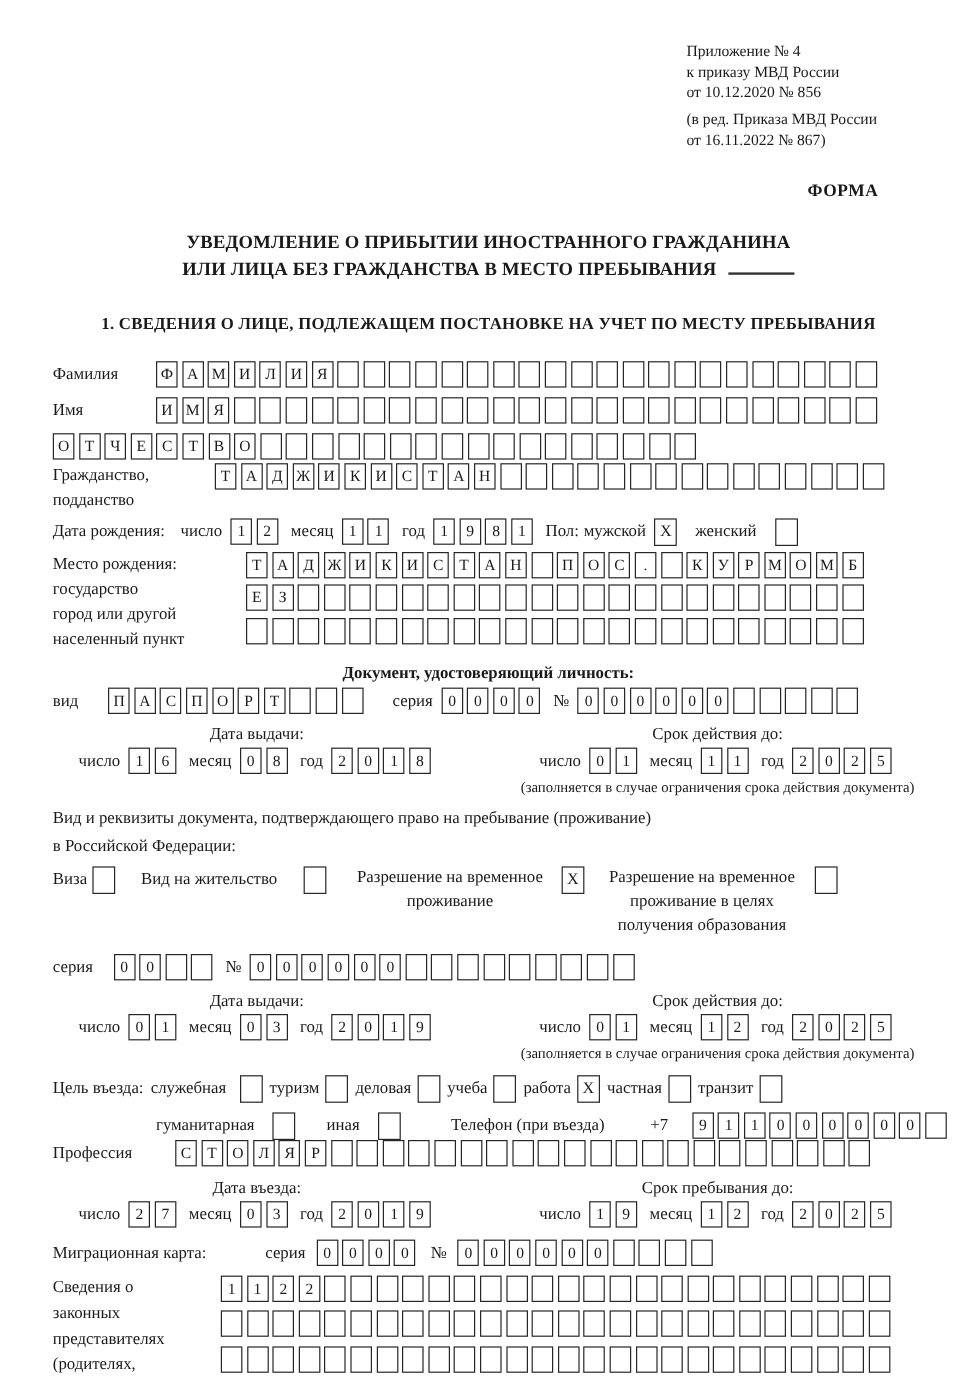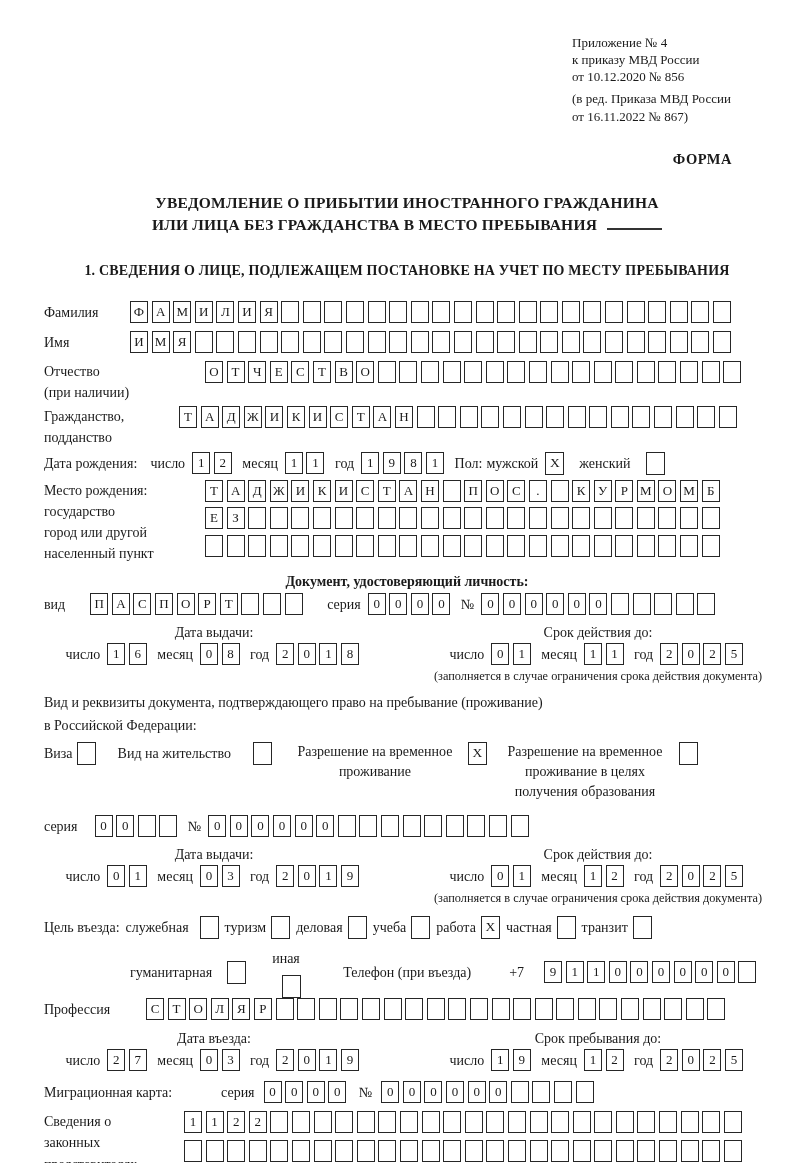--- a/index.html
+++ b/index.html
@@ -41,21 +41,21 @@
   .dg-note{font-size:12.3px;text-align:center;margin-top:3px;white-space:nowrap;}
 
   .plain{font-size:14px;line-height:1.5;margin-top:8px;}
 
   
   .res-opts{display:flex;align-items:flex-start;margin-top:6px;}
   .opt-pair{display:flex;align-items:flex-start;}
   .opt-center{text-align:center;font-size:14px;line-height:1.45;}.gap14{width:14px;}.gap22{width:22px;}
 
   .inline-fields{display:flex;align-items:center;gap:7px;}
-  .purpose-pair{display:flex;align-items:flex-start;gap:5px;}
+  .purpose-pair{display:flex;align-items:flex-end;gap:5px;}
 
   
   .reps-label{font-size:14px;line-height:21.5px;}
   .reps-rows .cells{margin-bottom:7.5px;display:flex;}
 </style>
 </head>
 <body>
 
 <div class="page">
 
@@ -137,24 +137,20 @@
         <span class="cell"></span>
         <span class="cell"></span>
         <span class="cell"></span>
         <span class="cell"></span>
         <span class="cell"></span>
         <span class="cell"></span>
       </div>
   </div>
 
   <div class="fr">
-    <div class="w161">
-      <div class="lbl2">Отчество</div>
-      <div class="lbl2">(при наличии)</div>
-    </div>
     <div class="cells">
         <span class="cell">О</span>
         <span class="cell">Т</span>
         <span class="cell">Ч</span>
         <span class="cell">Е</span>
         <span class="cell">С</span>
         <span class="cell">Т</span>
         <span class="cell">В</span>
         <span class="cell">О</span>
         <span class="cell"></span>
@@ -554,21 +550,21 @@
         </span>
     </div>
   </div>
 
   <div class="fr" style="margin-top:8px;margin-left:86px;">
     <div class="inline-fields" style="gap:20px;">
       <span class="purpose-pair">
           <span class="lbl">гуманитарная</span>
           <span class="chk" style="margin-left:10px;"></span>
         </span>
-      <span class="purpose-pair" style="margin-left:6px;flex-direction:column;">
+      <span class="purpose-pair" style="margin-left:6px;">
           <span class="lbl">иная</span>
           <span class="chk" style="margin-left:10px;"></span>
         </span>
       <span class="lbl" style="margin-left:22px;">Телефон (при въезда)</span>
       <span class="lbl" style="margin-left:18px;">+7</span>
       <span class="cells">
           <span class="cell">9</span>
           <span class="cell">1</span>
           <span class="cell">1</span>
           <span class="cell">0</span>

